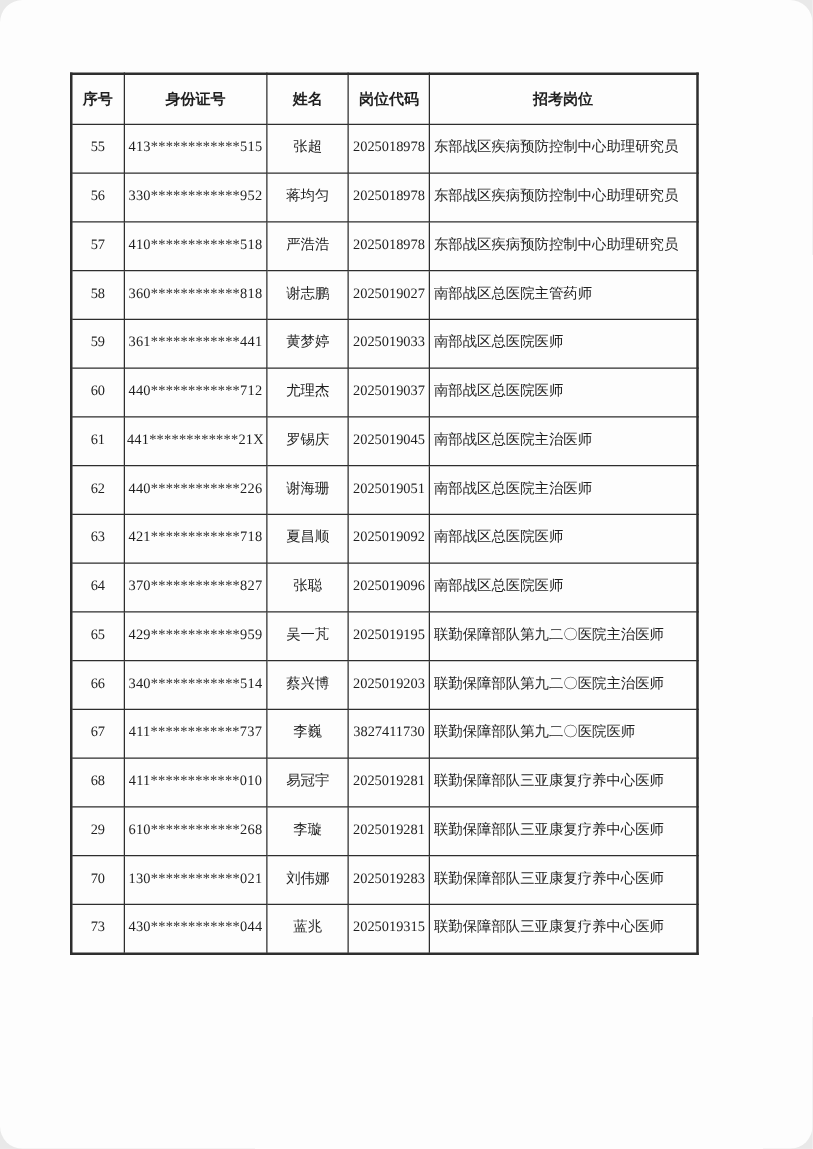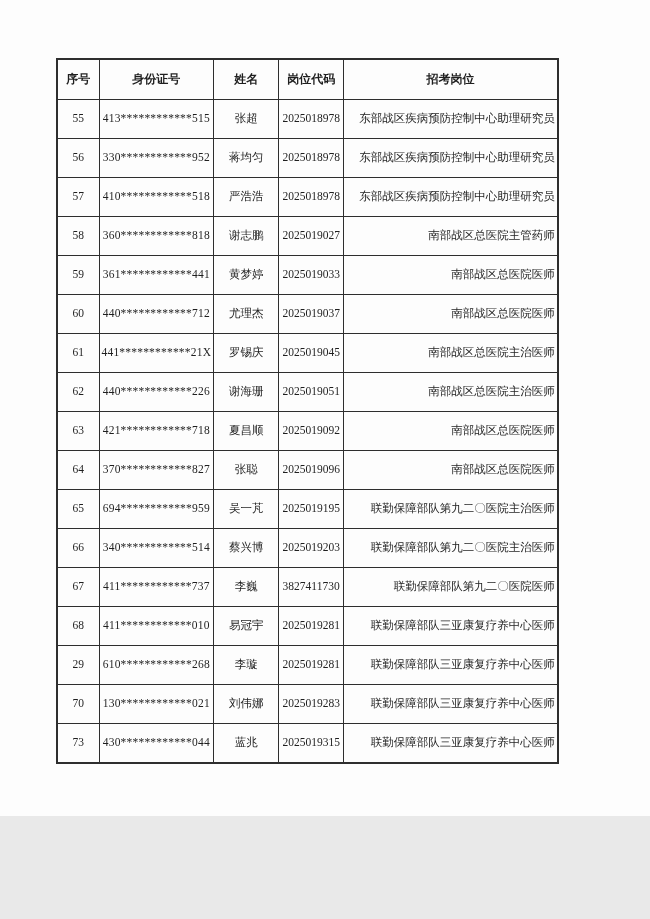--- a/index.html
+++ b/index.html
@@ -3,25 +3,26 @@
 <meta charset="utf-8">
 <style>
   html, body {
     margin: 0;
     padding: 0;
     background: #e9e9e9;
   }
   .page {
     position: relative;
     width: 650px;
-    height: 816px;
+    height: 919px;
     background: #fdfdfd;
     font-family: "Liberation Serif", "DejaVu Serif", serif;
     color: #1f1f1f;
     overflow: hidden;
+    border-radius: 18px;
   }
   table.roster {
     position: absolute;
     left: 56px;
     top: 58px;
     border-collapse: collapse;
     table-layout: fixed;
     border: 2px solid #2e2e2e;
   }
   table.roster th, table.roster td {
@@ -40,21 +41,21 @@
     font-size: 12px;
     height: 39px;
   }
   table.roster td { height: 38px; }
   .col-seq  { width: 42px; }
   .col-id   { width: 112px; }
   .col-name { width: 65px; }
   .col-code { width: 65px; }
   .col-pos  { width: 214px; }
   table.roster td.c4 {
-    text-align: right;
+    text-align: left;
     padding-left: 3px;
   }
   table.roster td.c1 { letter-spacing: 0.2px; }
 </style>
 </head>
 <body>
 
 <div class="page">
   <table class="roster">
     <colgroup>
@@ -139,21 +140,21 @@
         </tr>
         <tr>
           <td class="c0">64</td>
           <td class="c1">370************827</td>
           <td class="c2">张聪</td>
           <td class="c3">2025019096</td>
           <td class="c4">南部战区总医院医师</td>
         </tr>
         <tr>
           <td class="c0">65</td>
-          <td class="c1">694************959</td>
+          <td class="c1">429************959</td>
           <td class="c2">吴一芃</td>
           <td class="c3">2025019195</td>
           <td class="c4">联勤保障部队第九二〇医院主治医师</td>
         </tr>
         <tr>
           <td class="c0">66</td>
           <td class="c1">340************514</td>
           <td class="c2">蔡兴博</td>
           <td class="c3">2025019203</td>
           <td class="c4">联勤保障部队第九二〇医院主治医师</td>

